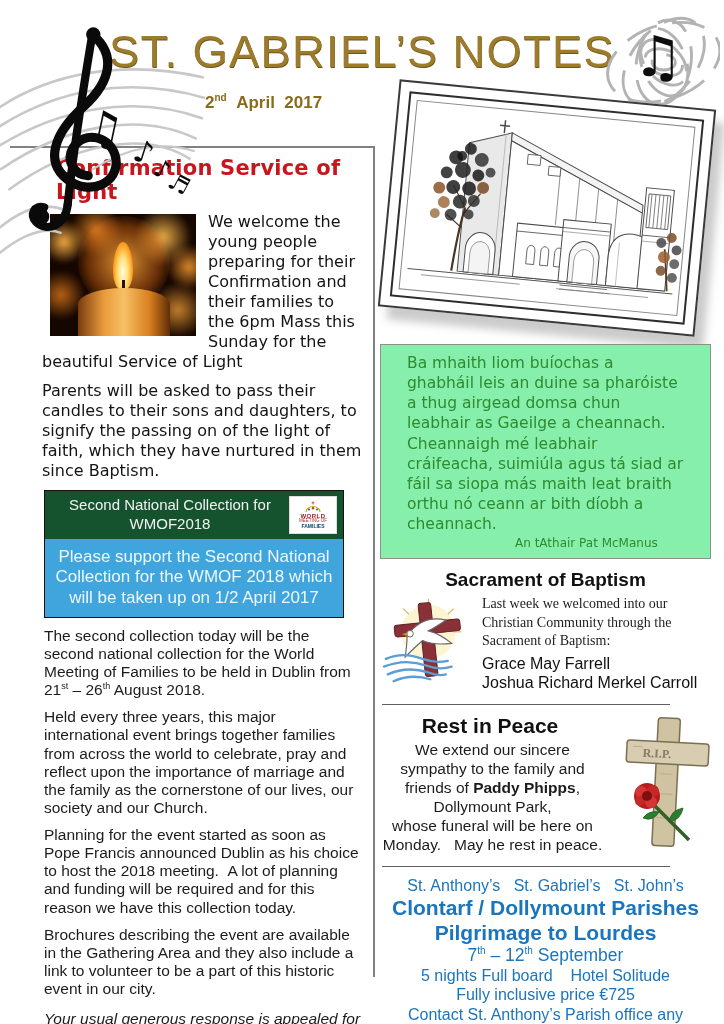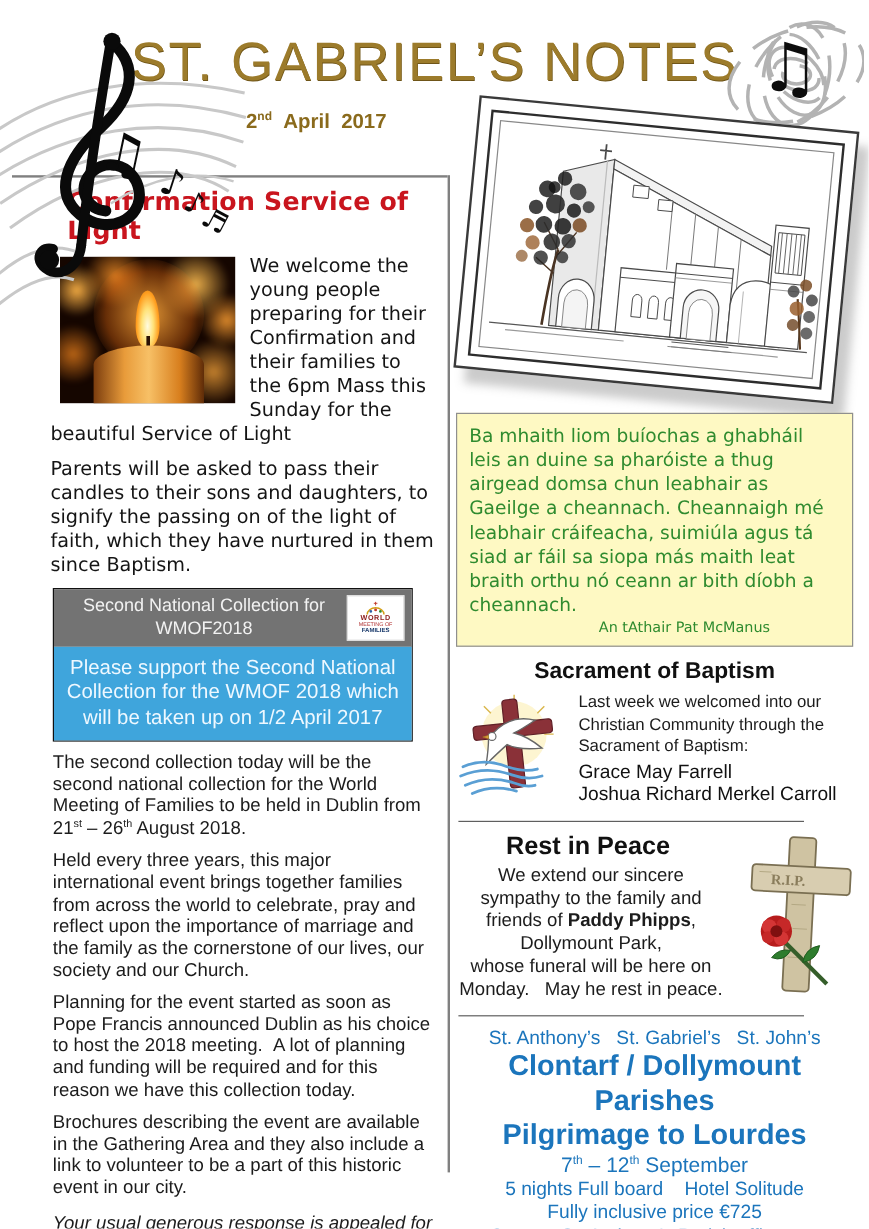--- a/index.html
+++ b/index.html
@@ -43,57 +43,57 @@
     border-radius:50% 50% 45% 45% / 62% 62% 38% 38%;
     background:radial-gradient(ellipse at 50% 62%, #fffbe0 0%, #ffe27a 34%, #ff9d1e 66%, rgba(180,60,0,.15) 100%); }
   .flame-glow { position:absolute; left:28px; top:2px; width:92px; height:92px; border-radius:50%;
     background:radial-gradient(circle, rgba(255,170,60,.85) 0%, rgba(255,120,20,.35) 55%, rgba(40,10,0,0) 75%); }
   .wick { position:absolute; left:72px; top:66px; width:3px; height:10px; background:#2a1003; }
   .candle-body { position:absolute; left:28px; top:74px; width:92px; height:50px;
     border-radius:46px 46px 0 0 / 16px 16px 0 0;
     background:linear-gradient(90deg, #7a3c0e 0%, #e89b3a 28%, #f7c066 50%, #d87f1e 78%, #5f2c08 100%); }
 
   .wmof-banner { width:300px; margin:4px 0 6px 2px; border:1px solid #111; }
-  .wmof-black { background:#737373; color:#f2f2f2; display:flex; align-items:center; padding:3px 6px; }
+  .wmof-black { background:#14532d; color:#f2f2f2; display:flex; align-items:center; padding:3px 6px; }
   .wmof-black-text { flex:1; text-align:center; font-size:15px; line-height:1.25; padding:2px 4px; }
   .wmof-logo { width:48px; height:38px; background:#ffffff; border:1px solid #ddd; flex:0 0 auto;
     display:flex; flex-direction:column; align-items:center; justify-content:center; line-height:1; }
   .wmof-logo svg { width:20px; height:12px; display:block; }
   .wmof-logo .l1 { font-size:6px; font-weight:bold; color:#8b1a1a; letter-spacing:0.5px; }
   .wmof-logo .l2 { font-size:4.5px; color:#b03030; }
   .wmof-logo .l3 { font-size:5px; font-weight:bold; color:#1a3a6b; }
   .wmof-blue { background:#3fa5dc; color:#eef8ff; text-align:center; font-size:17px; line-height:1.22; padding:8px 10px; }
 
   .body-para { font-size:15.5px; line-height:1.17; color:#1c1c1c; margin:9px 0 0 2px; }
   .body-para sup { font-size:9px; vertical-align:super; }
   .appeal { font-size:15.5px; line-height:1.22; font-style:italic; text-align:center; color:#1c1c1c; margin:12px 0 0 0; }
 
   
   .right-col { position:absolute; left:380px; top:344px; width:331px; z-index:2; }
-  .irish-box { border:1px solid #8f8f8f; padding:8px 10px; background:#fef9c3; }
+  .irish-box { border:1px solid #8f8f8f; padding:8px 26px; background:#86efac; }
   .irish-text { font-size:15.5px; line-height:1.3; color:#2f8b2f; }
   .irish-sign { font-size:12px; color:#2f8b2f; padding-left:108px; margin-top:2px; }
 
   .baptism { margin-top:10px; }
   .baptism-heading { text-align:center; font-size:19px; font-weight:bold; color:#111; margin-bottom:4px; }
   .baptism-body { overflow:hidden; }
   .baptism-icon { float:left; width:92px; height:96px; margin:0 10px 2px 0; }
-  .baptism-intro { font-size:14px; line-height:1.32; color:#1c1c1c; margin-bottom:3px; }
+  .baptism-intro { font-size:14px; line-height:1.32; color:#1c1c1c; margin-bottom:3px;font-family:Liberation Serif, serif; }
   .baptism-name { font-size:16px; font-weight:normal; line-height:1.2; color:#111; }
 
   .sep-rule { border:0; border-top:1px solid #5f5f5f; width:288px; margin:11px 0 9px 2px; }
 
   .rip-body { overflow:hidden; }
   .rip-cross { float:right; width:100px; height:138px; margin:0 0 2px 6px; }
   .rip-heading { font-size:21px; font-weight:bold; color:#111; text-align:center; width:220px; margin:0 0 3px 0; }
   .rip-text { font-size:15.5px; line-height:1.22; color:#1c1c1c; width:228px;text-align:center; }
 
   .pilgrimage { color:#1b75bc; text-align:center; margin-top:4px; line-height:1.2; }
   .pg-churches { font-size:16px; }
-  .pg-bold { font-size:24px; font-weight:bold; }
+  .pg-bold { font-size:21px; font-weight:bold; }
   .pg-dates { font-size:17.5px; }
   .pg-dates sup { font-size:10px; vertical-align:super; }
   .pg-line { font-size:16px; }
 </style>
 </head>
 <body>
 
 <div class="page">
 
   <div class="clef-wrap">

